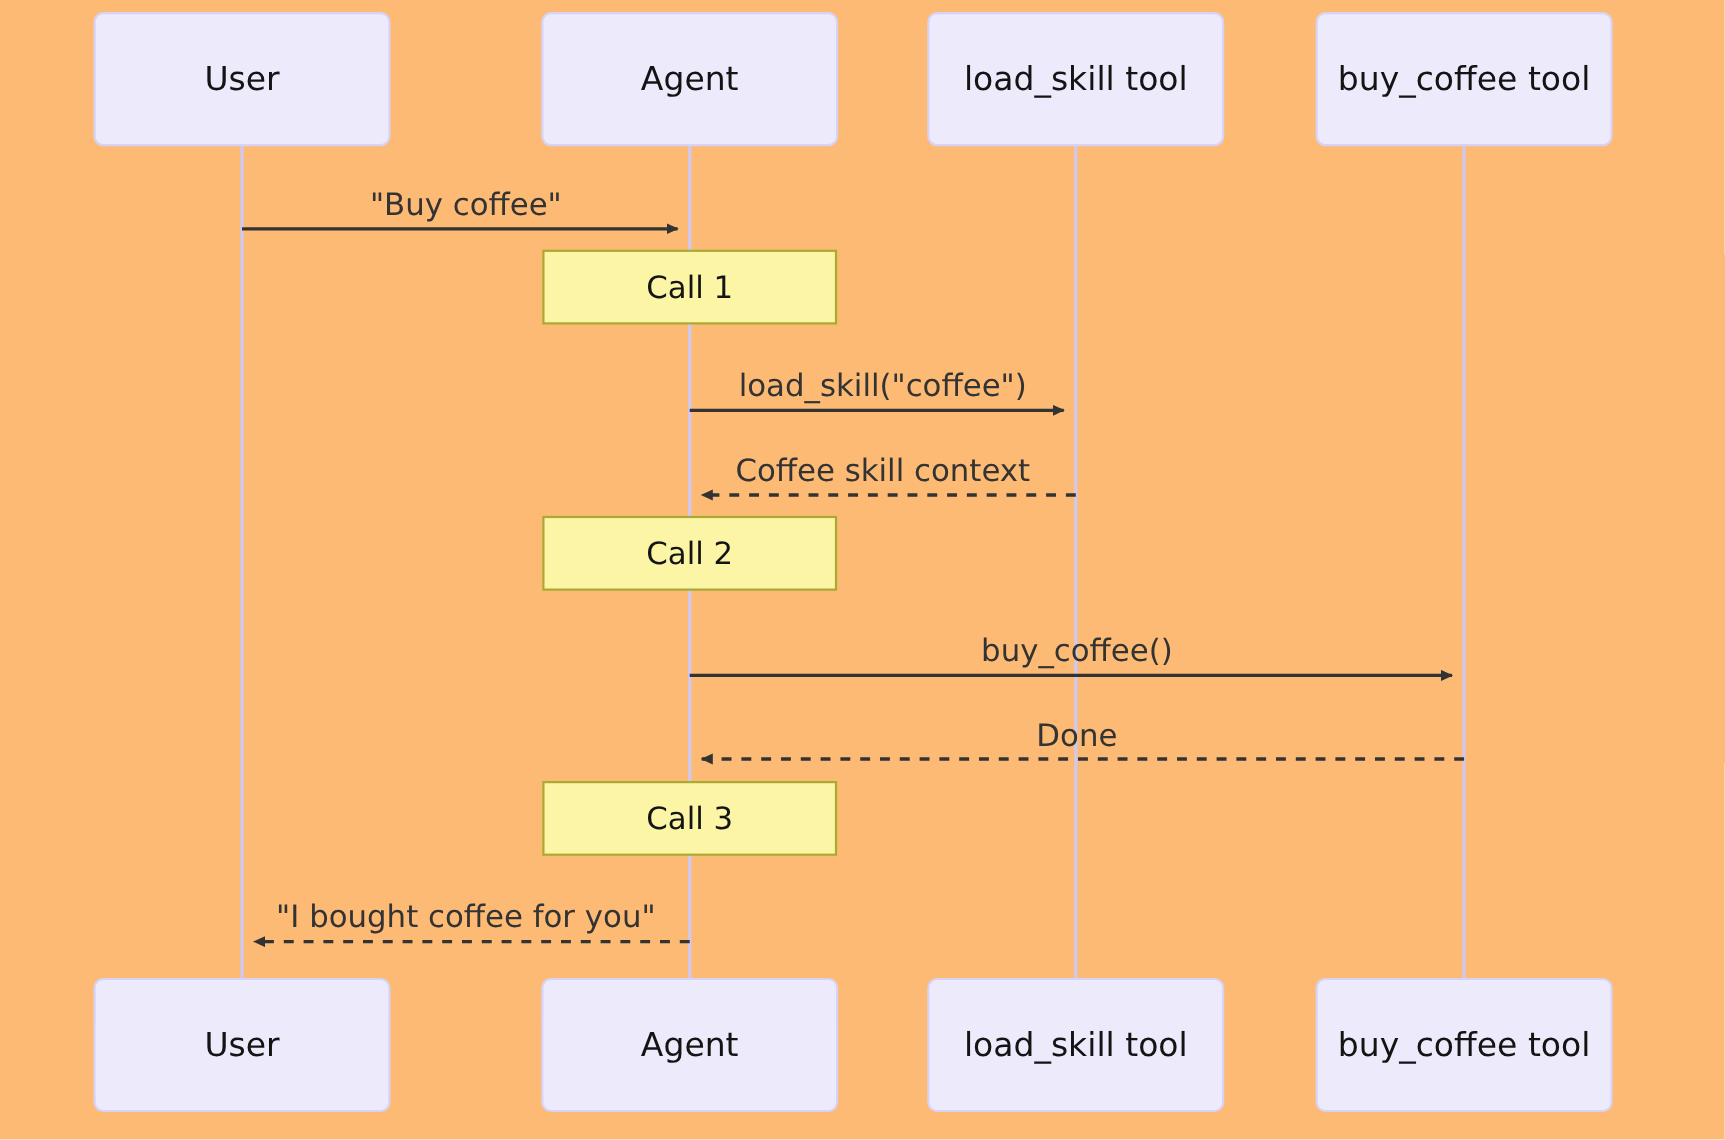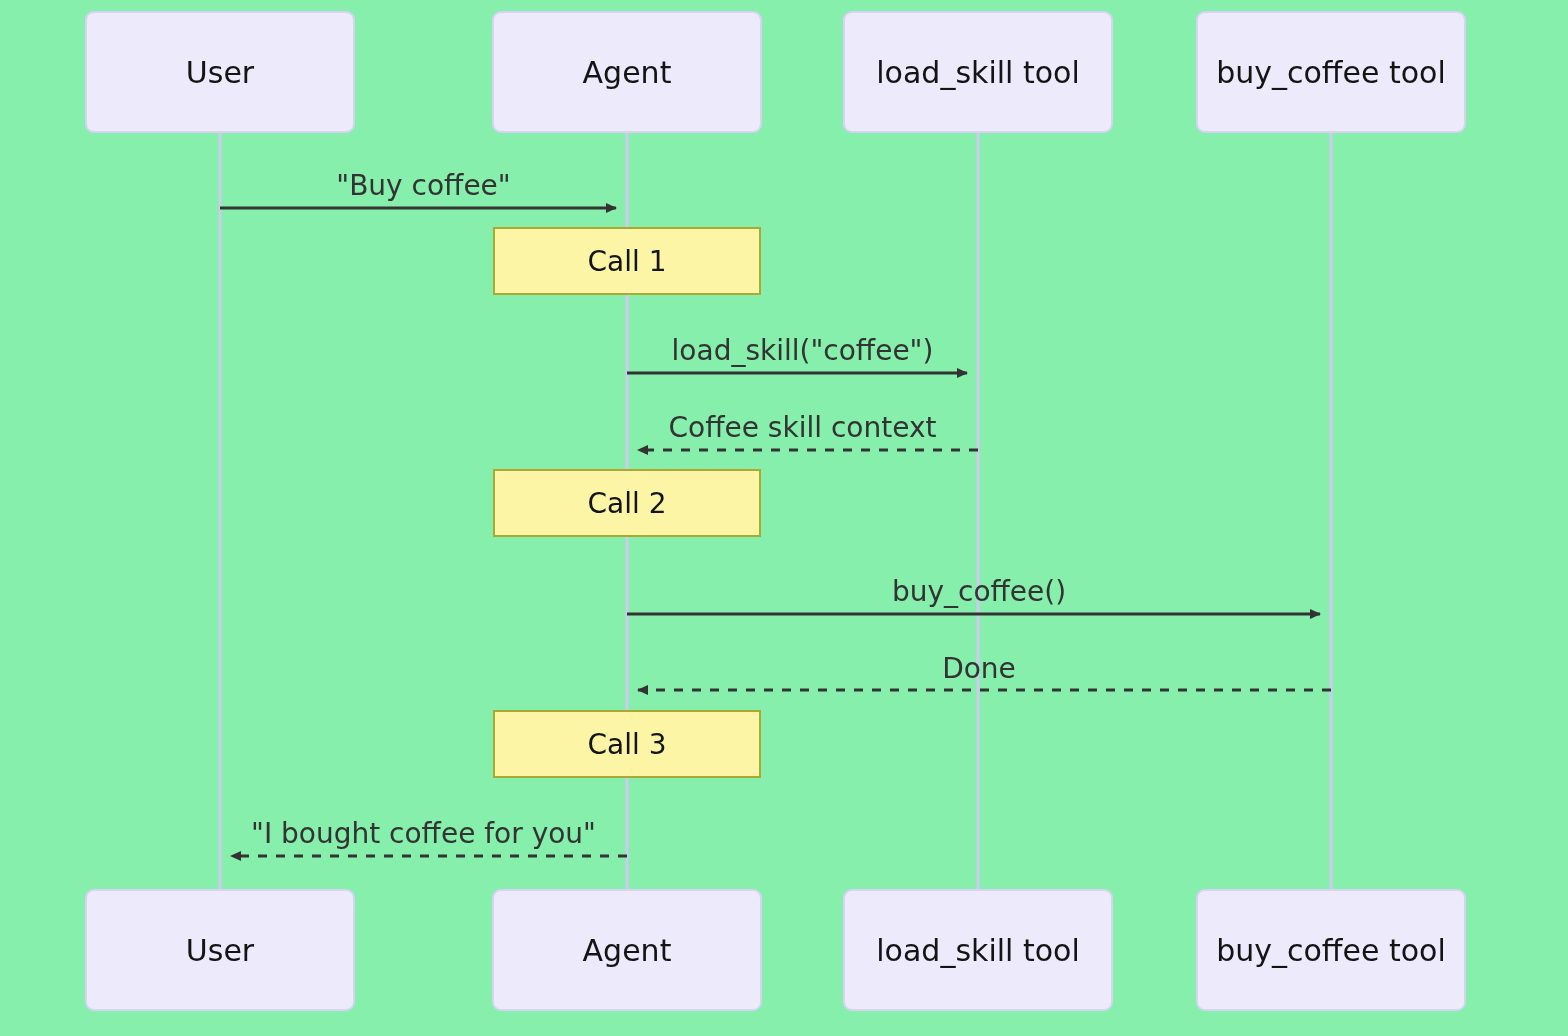--- a/index.html
+++ b/index.html
@@ -11,21 +11,21 @@
   body {
     width: 1568px;
     height: 1036px;
     font-family: "DejaVu Sans", "Liberation Sans", sans-serif;
     overflow: hidden;
   }
   #diagram-root {
     position: relative;
     width: 1568px;
     height: 1036px;
-    background: #86efac;
+    background: #fdba74;
   }
   svg#seq-svg {
     position: absolute;
     top: 0;
     left: 0;
     width: 1568px;
     height: 1036px;
     display: block;
   }
   .participant-box {

